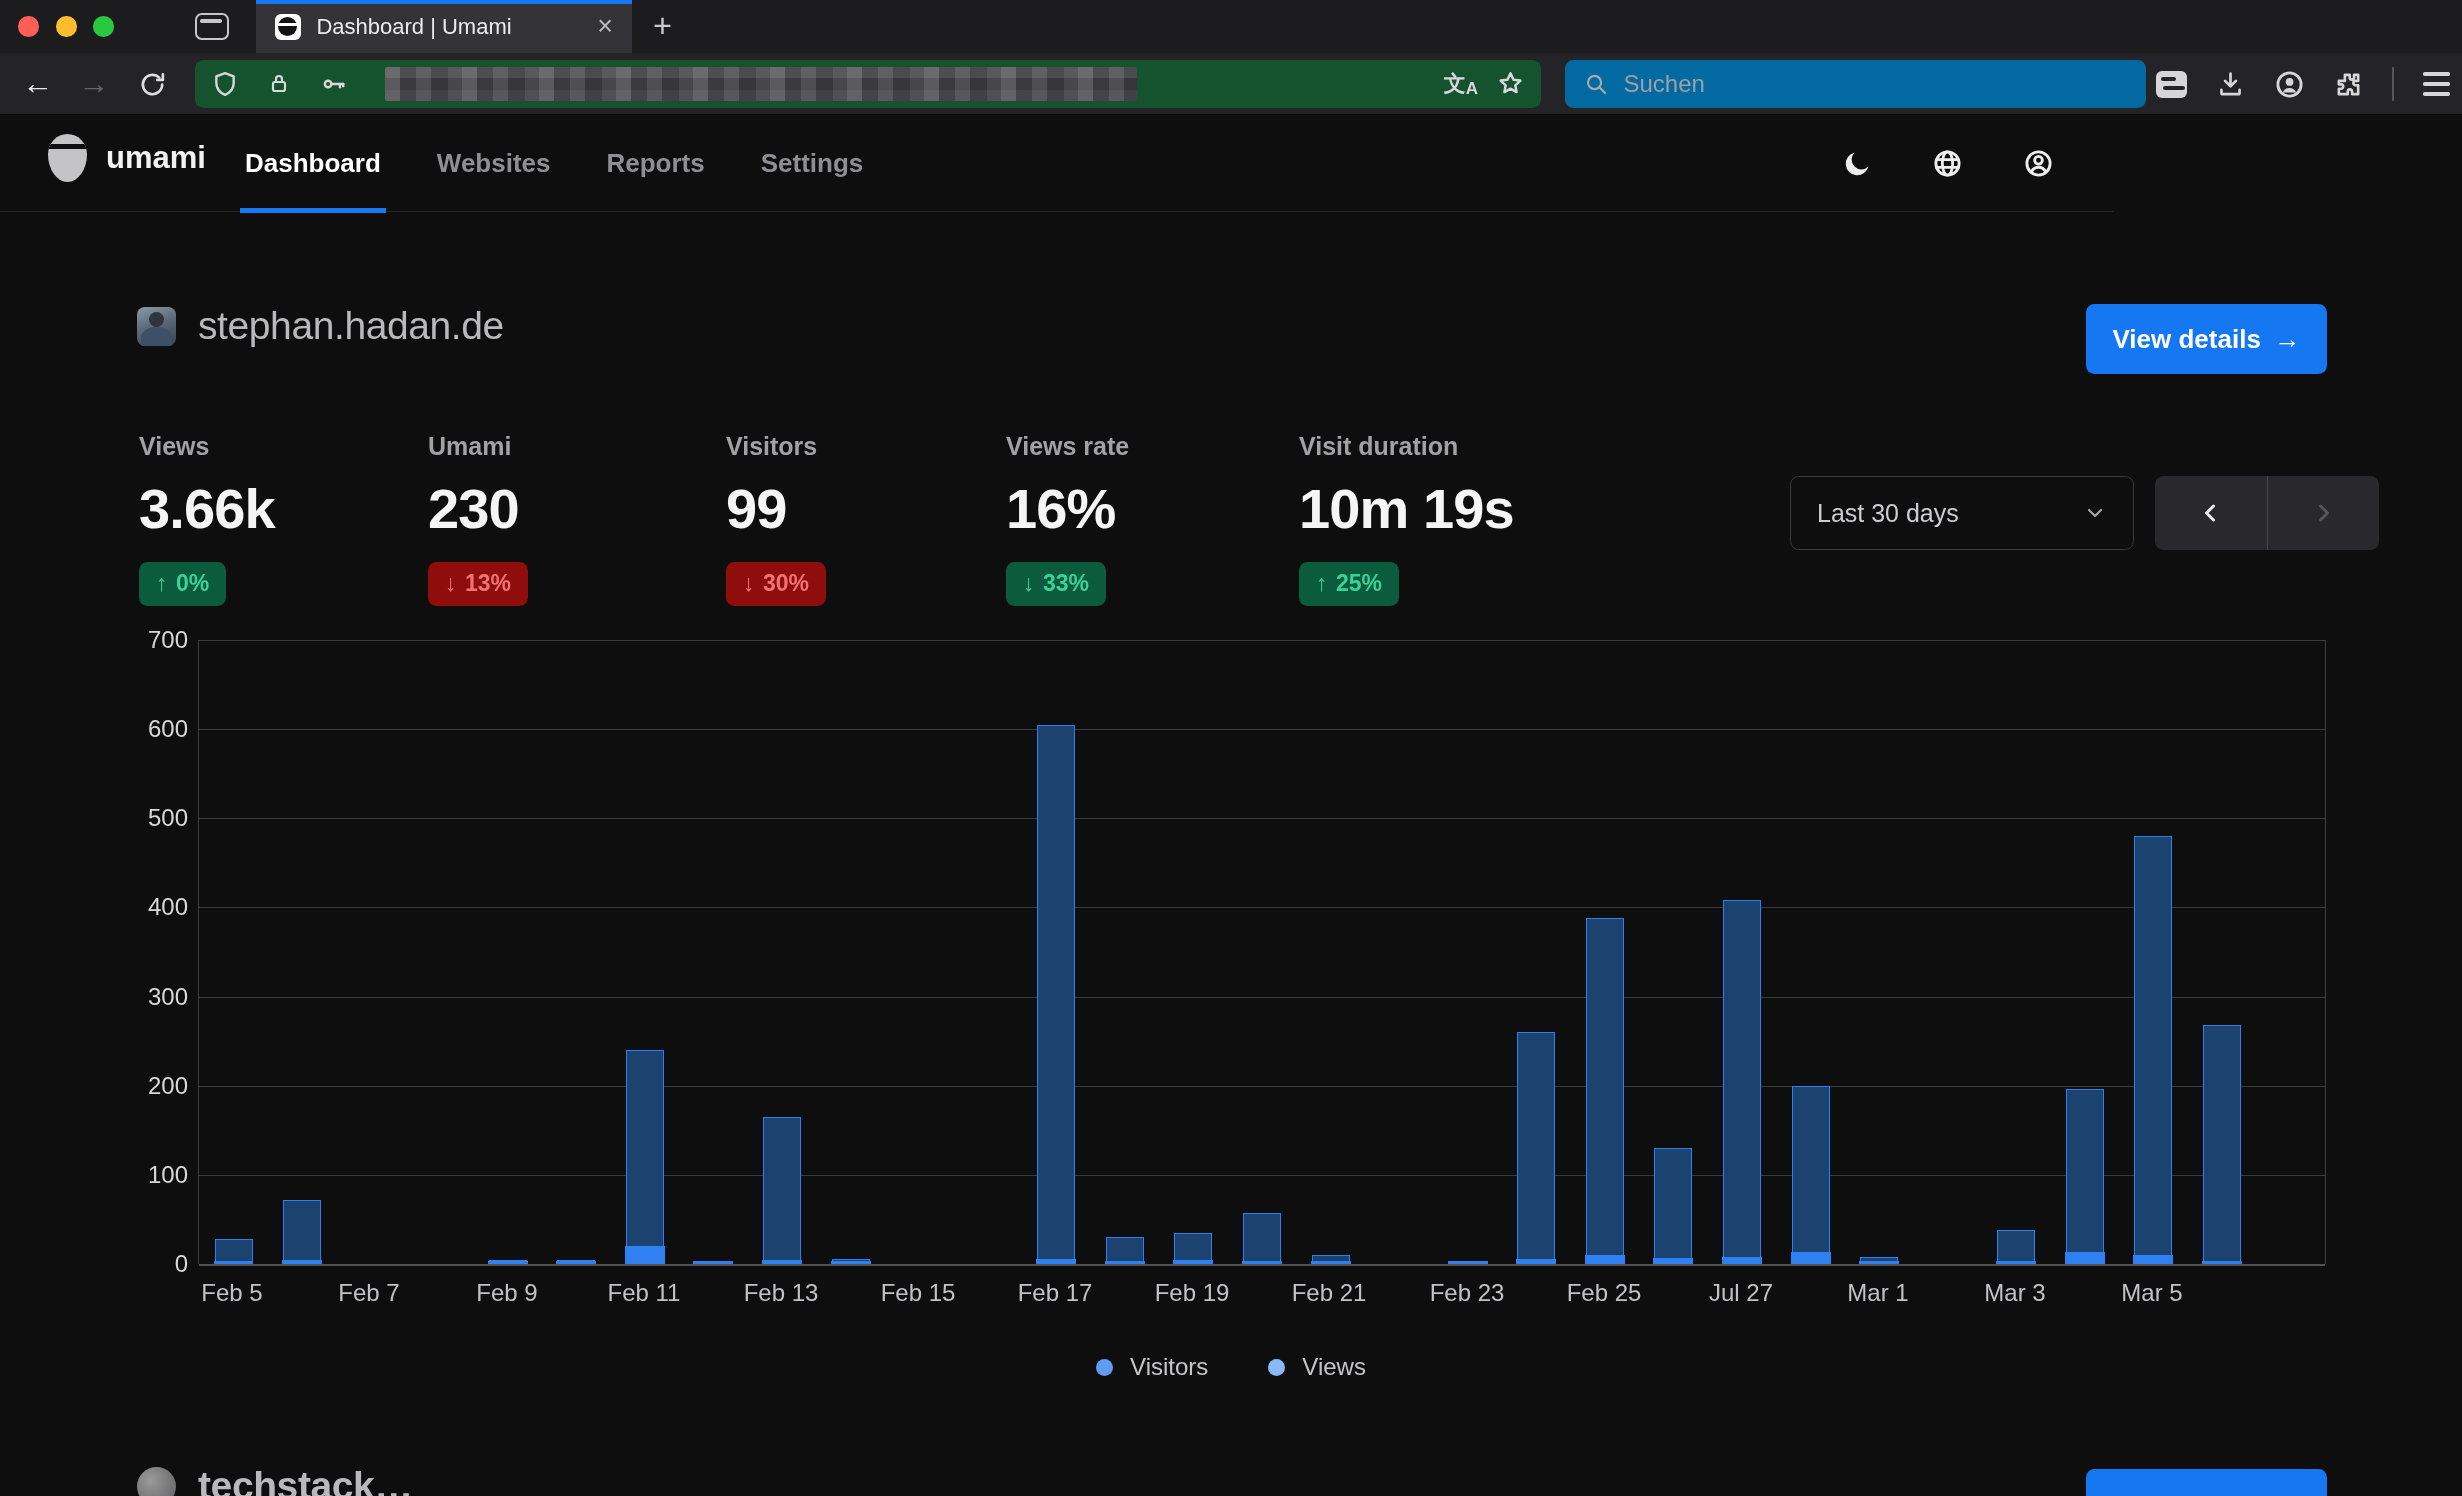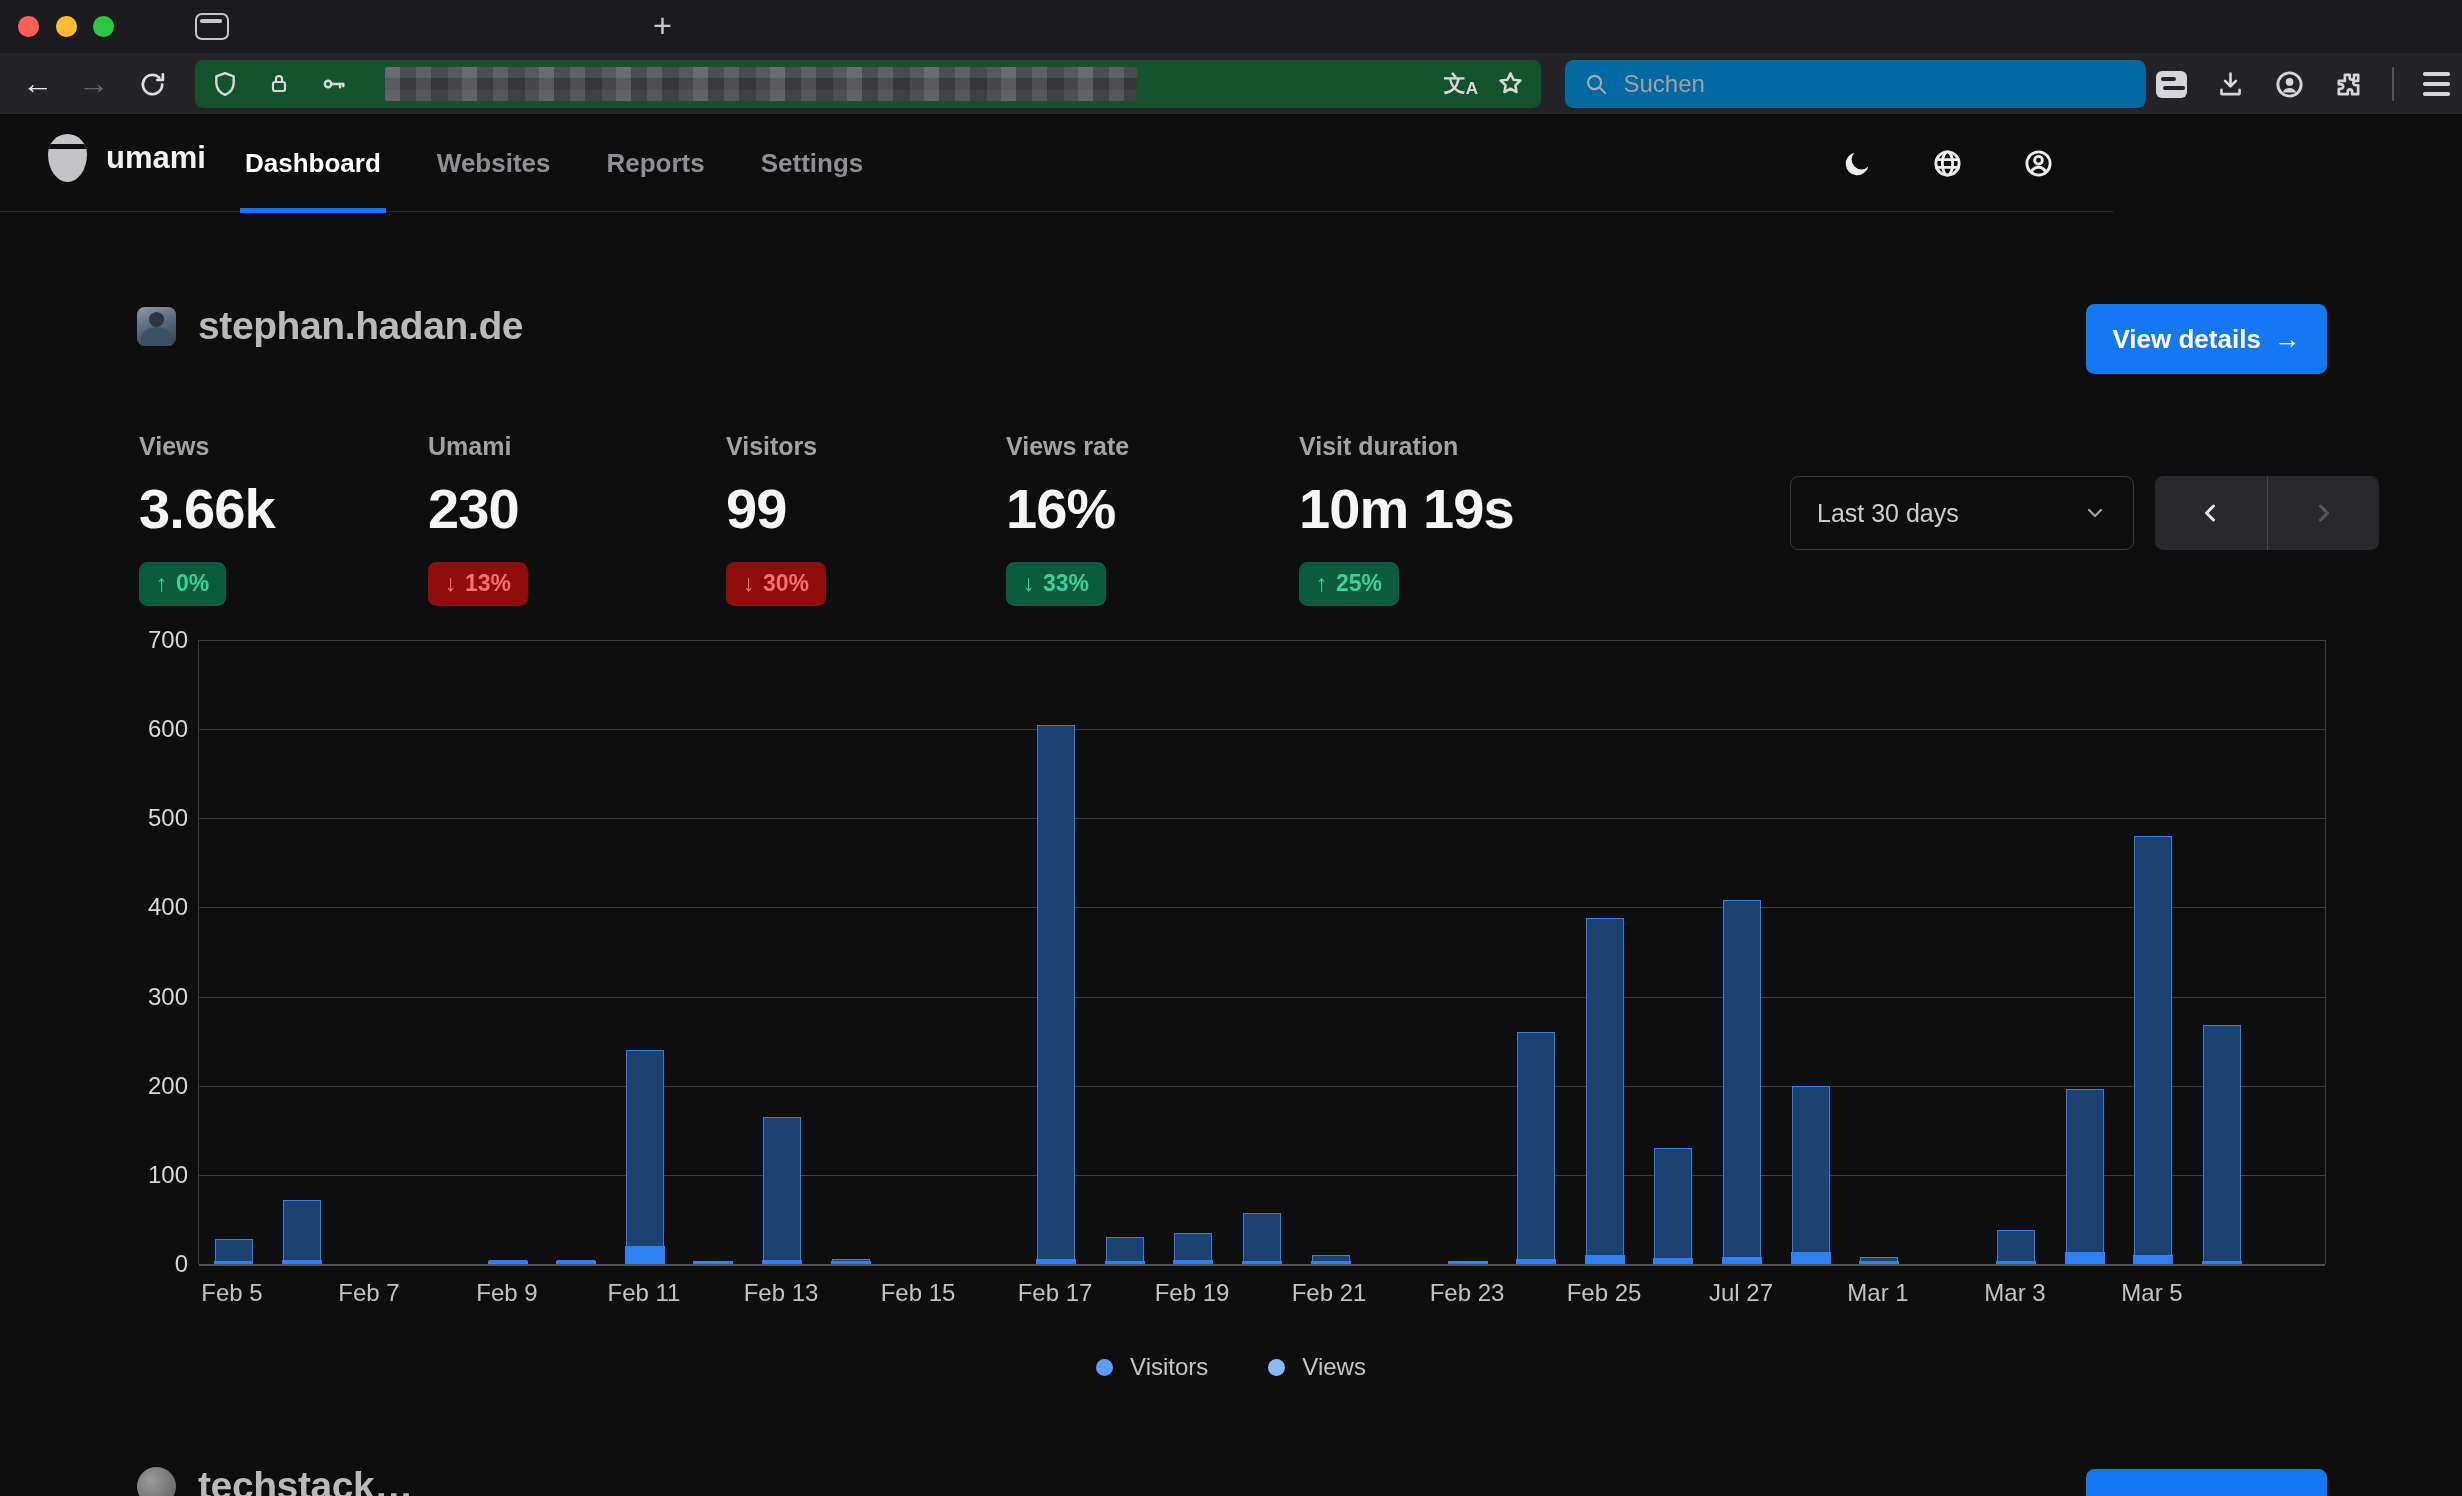--- a/index.html
+++ b/index.html
@@ -63,21 +63,21 @@
   .nav-item { font-size:26px; font-weight:600; color:#8f8f93; position:relative; height:96px; display:flex; align-items:center; cursor:default; }
   .nav-item.active { color:#ffffff; font-weight:700; }
   .nav-item.active::after { content:""; position:absolute; left:-5.1px; right:-5.1px; bottom:-1.7px; height:5.1px; background:#1677f2; }
   .hdr-icons { position:absolute; right:60px; top:0; height:96px; display:flex; align-items:center; gap:60px; color:#eaeaec; }
 
   
   .site-row { position:absolute; left:137px; top:304px; display:flex; align-items:center; gap:22px; }
   .site-favicon { width:39px; height:39px; border-radius:7.7px; background:linear-gradient(160deg,#8d9aa8 0%,#5b6a7a 45%,#33414f 100%); position:relative; overflow:hidden; }
   .site-favicon::before { content:""; position:absolute; left:12px; top:5.1px; width:15.4px; height:15.4px; border-radius:50%; background:#2c3540; }
   .site-favicon::after { content:""; position:absolute; left:4.3px; top:20.5px; width:31px; height:22px; border-radius:50% 50% 0 0; background:#3d5166; }
-  .site-name { font-size:39px; font-weight:700; color:#b9b9bb; letter-spacing:-0.4px; }
+  .site-name { font-size:39px; font-weight:400; color:#b9b9bb; letter-spacing:-0.4px; }
   .view-details { position:absolute; left:2086px; top:304px; width:241px; height:70px; background:#1677f2; border-radius:8.5px; display:flex; align-items:center; justify-content:center; gap:13.7px; color:#fff; font-size:26px; font-weight:600; cursor:default; }
 
   
   .metric { position:absolute; top:432px; }
   .metric .m-label { font-size:25px; font-weight:700; color:#a2a2a5; }
   .metric .m-value { margin-top:15.4px; font-size:56px; font-weight:700; color:#f5f5f6; letter-spacing:-0.9px; }
   .badge { margin-top:20.5px; display:inline-flex; align-items:center; gap:8.5px; padding:8.5px 17px; border-radius:8.5px; font-size:23px; font-weight:700; }
   .badge.positive { background:#0b5b3e; color:#3bd395; }
   .badge.negative { background:#8f0d0d; color:#f37272; }
 
@@ -112,20 +112,25 @@
   .icon-stroke { stroke:currentColor; fill:none; stroke-width:2.2; stroke-linecap:round; stroke-linejoin:round; }
 </style>
 </head>
 <body>
 
 <div class="tabbar">
   <div class="traffic t-red"></div>
   <div class="traffic t-yellow"></div>
   <div class="traffic t-green"></div>
   <div class="ffview"></div>
+  <div class="tab">
+    <div class="tab-favicon"></div>
+    <div class="tab-title">Dashboard | Umami</div>
+    <div class="tab-close">×</div>
+  </div>
   <div class="newtab">+</div>
 </div>
 
 <div class="toolbar">
   <div class="navbtn" style="left:19px;color:#e8e8e8;">←</div>
   <div class="navbtn" style="left:75px;color:#66666a;">→</div>
   <div class="navbtn" style="left:133px;color:#dedee0;">
     <svg width="29" height="29" viewBox="0 0 24 24" class="icon-stroke">
       <path d="M20 12 a8 8 0 1 1 -2.4 -5.7"></path>
         <path d="M20.6 3.6 v4.6 h-4.6"></path>

